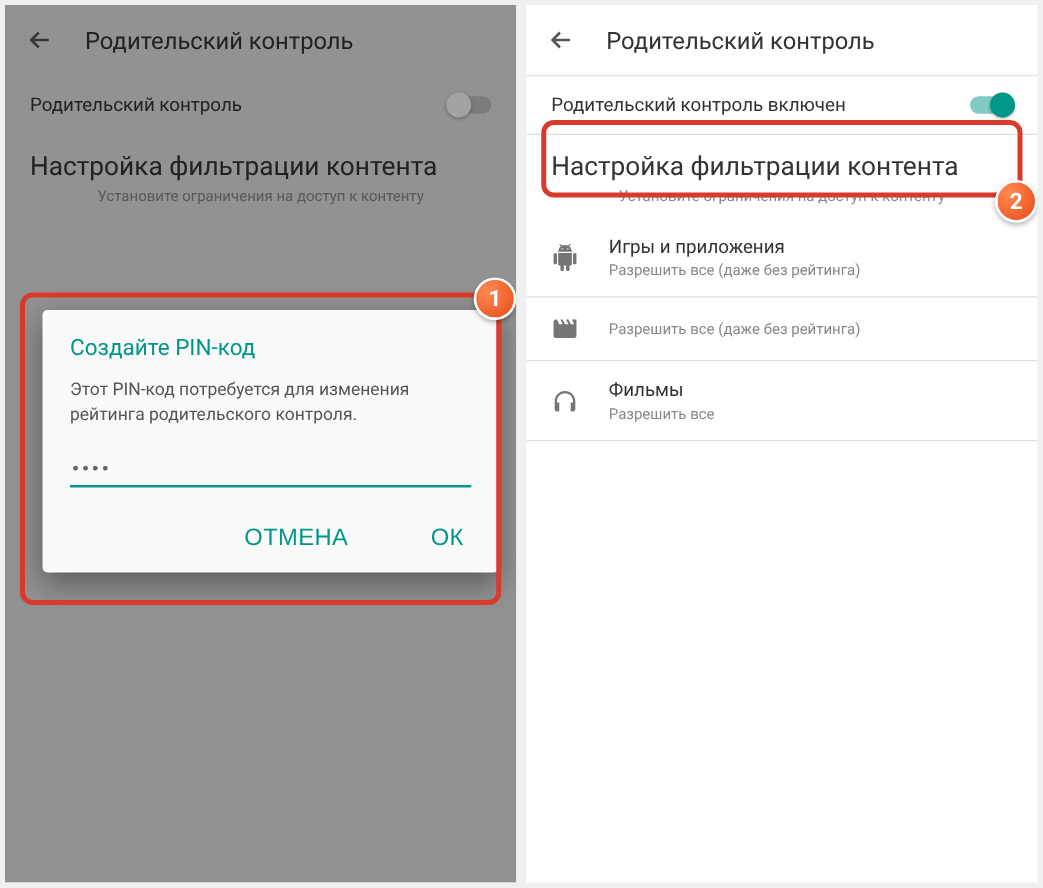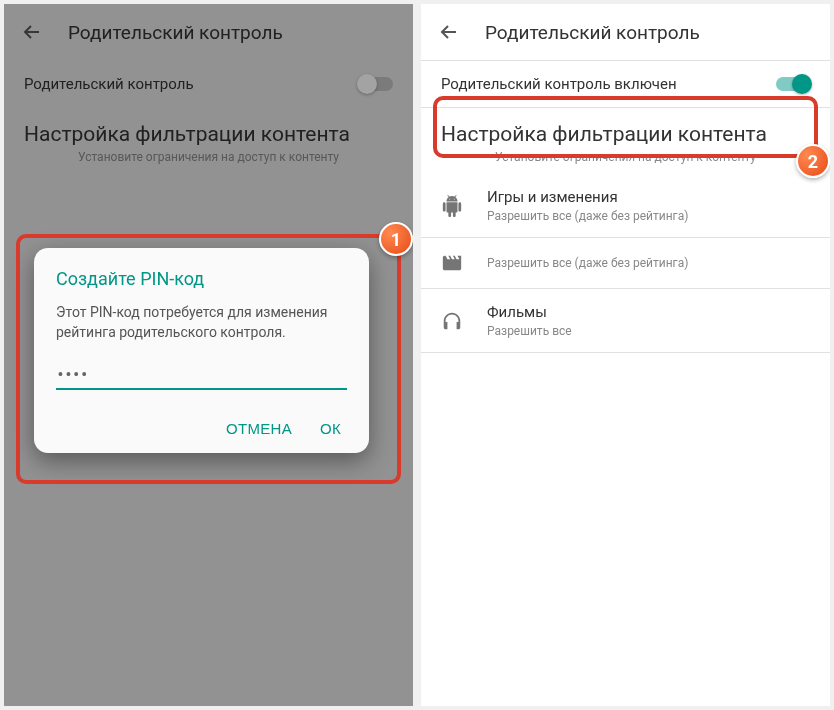--- a/index.html
+++ b/index.html
@@ -122,24 +122,24 @@
       color: #333;
       margin-bottom: 3px;
     }
     .content-text .ct-sub {
       font-size: 12px;
       color: #888;
     }
     .dialog {
       position: absolute;
       left: 30px;
-      right: 44px;
+      right: 14px;
       top: 244px;
       background: #fafafa;
-      border-radius: 14px;
+      border-radius: 4px;
       box-shadow: 0 8px 24px rgba(0,0,0,0.4);
       padding: 20px 22px 10px;
       z-index: 10;
     }
     .dialog-title {
       color: #009688;
       font-size: 18px;
       margin-bottom: 14px;
       font-weight: 400;
     }
@@ -163,26 +163,27 @@
     .dialog-actions {
       display: flex;
       justify-content: flex-end;
       gap: 28px;
       margin-top: 30px;
       padding-bottom: 6px;
       padding-right: 6px;
     }
     .dialog-btn {
       color: #009688;
-      font-size: 15px;
+      font-size: 19px;
       font-weight: 500;
       background: none;
       border: none;
       cursor: pointer;
       letter-spacing: 0.3px;
+      margin-left: 38px;
     }
     .highlight-red {
       position: absolute;
       border: 4px solid #d83a2b;
       border-radius: 10px;
       z-index: 20;
       pointer-events: none;
     }
     .hr1 { left: 12px; right: 12px; top: 230px; height: 250px; }
     .hr2 { left: 12px; right: 12px; top: 92px; height: 62px; }
@@ -263,21 +264,21 @@
     <div class="section-sub">Установите ограничения на доступ к контенту</div>
   </div>
 
   <div class="content-row">
     <div class="content-icon">
       <svg viewBox="0 0 24 24" fill="currentColor">
           <path d="M6 18c0 .55.45 1 1 1h1v3.5c0 .83.67 1.5 1.5 1.5s1.5-.67 1.5-1.5V19h2v3.5c0 .83.67 1.5 1.5 1.5s1.5-.67 1.5-1.5V19h1c.55 0 1-.45 1-1V8H6v10zM3.5 8C2.67 8 2 8.67 2 9.5v7c0 .83.67 1.5 1.5 1.5S5 17.33 5 16.5v-7C5 8.67 4.33 8 3.5 8zm17 0c-.83 0-1.5.67-1.5 1.5v7c0 .83.67 1.5 1.5 1.5s1.5-.67 1.5-1.5v-7c0-.83-.67-1.5-1.5-1.5zm-4.97-5.84l1.3-1.3c.2-.2.2-.51 0-.71-.2-.2-.51-.2-.71 0l-1.48 1.48C13.85 1.23 12.95 1 12 1c-.96 0-1.86.23-2.66.63L7.85.15c-.2-.2-.51-.2-.71 0-.2.2-.2.51 0 .71l1.31 1.31C6.97 3.26 6 5.01 6 7h12c0-1.99-.97-3.75-2.47-4.84zM10 5H9V4h1v1zm5 0h-1V4h1v1z"></path>
         </svg>
     </div>
     <div class="content-text">
-      <div class="ct-title">Игры и изменения</div>
+      <div class="ct-title">Игры и приложения</div>
       <div class="ct-sub">Разрешить все (даже без рейтинга)</div>
     </div>
   </div>
   <div class="divider"></div>
 
   <div class="content-row">
     <div class="content-icon">
       <svg viewBox="0 0 24 24" fill="currentColor">
           <path d="M18 4l2 4h-3l-2-4h-2l2 4h-3l-2-4H8l2 4H7L5 4H4c-1.1 0-2 .9-2 2v12c0 1.1.9 2 2 2h16c1.1 0 2-.9 2-2V4h-4z"></path>
         </svg>

